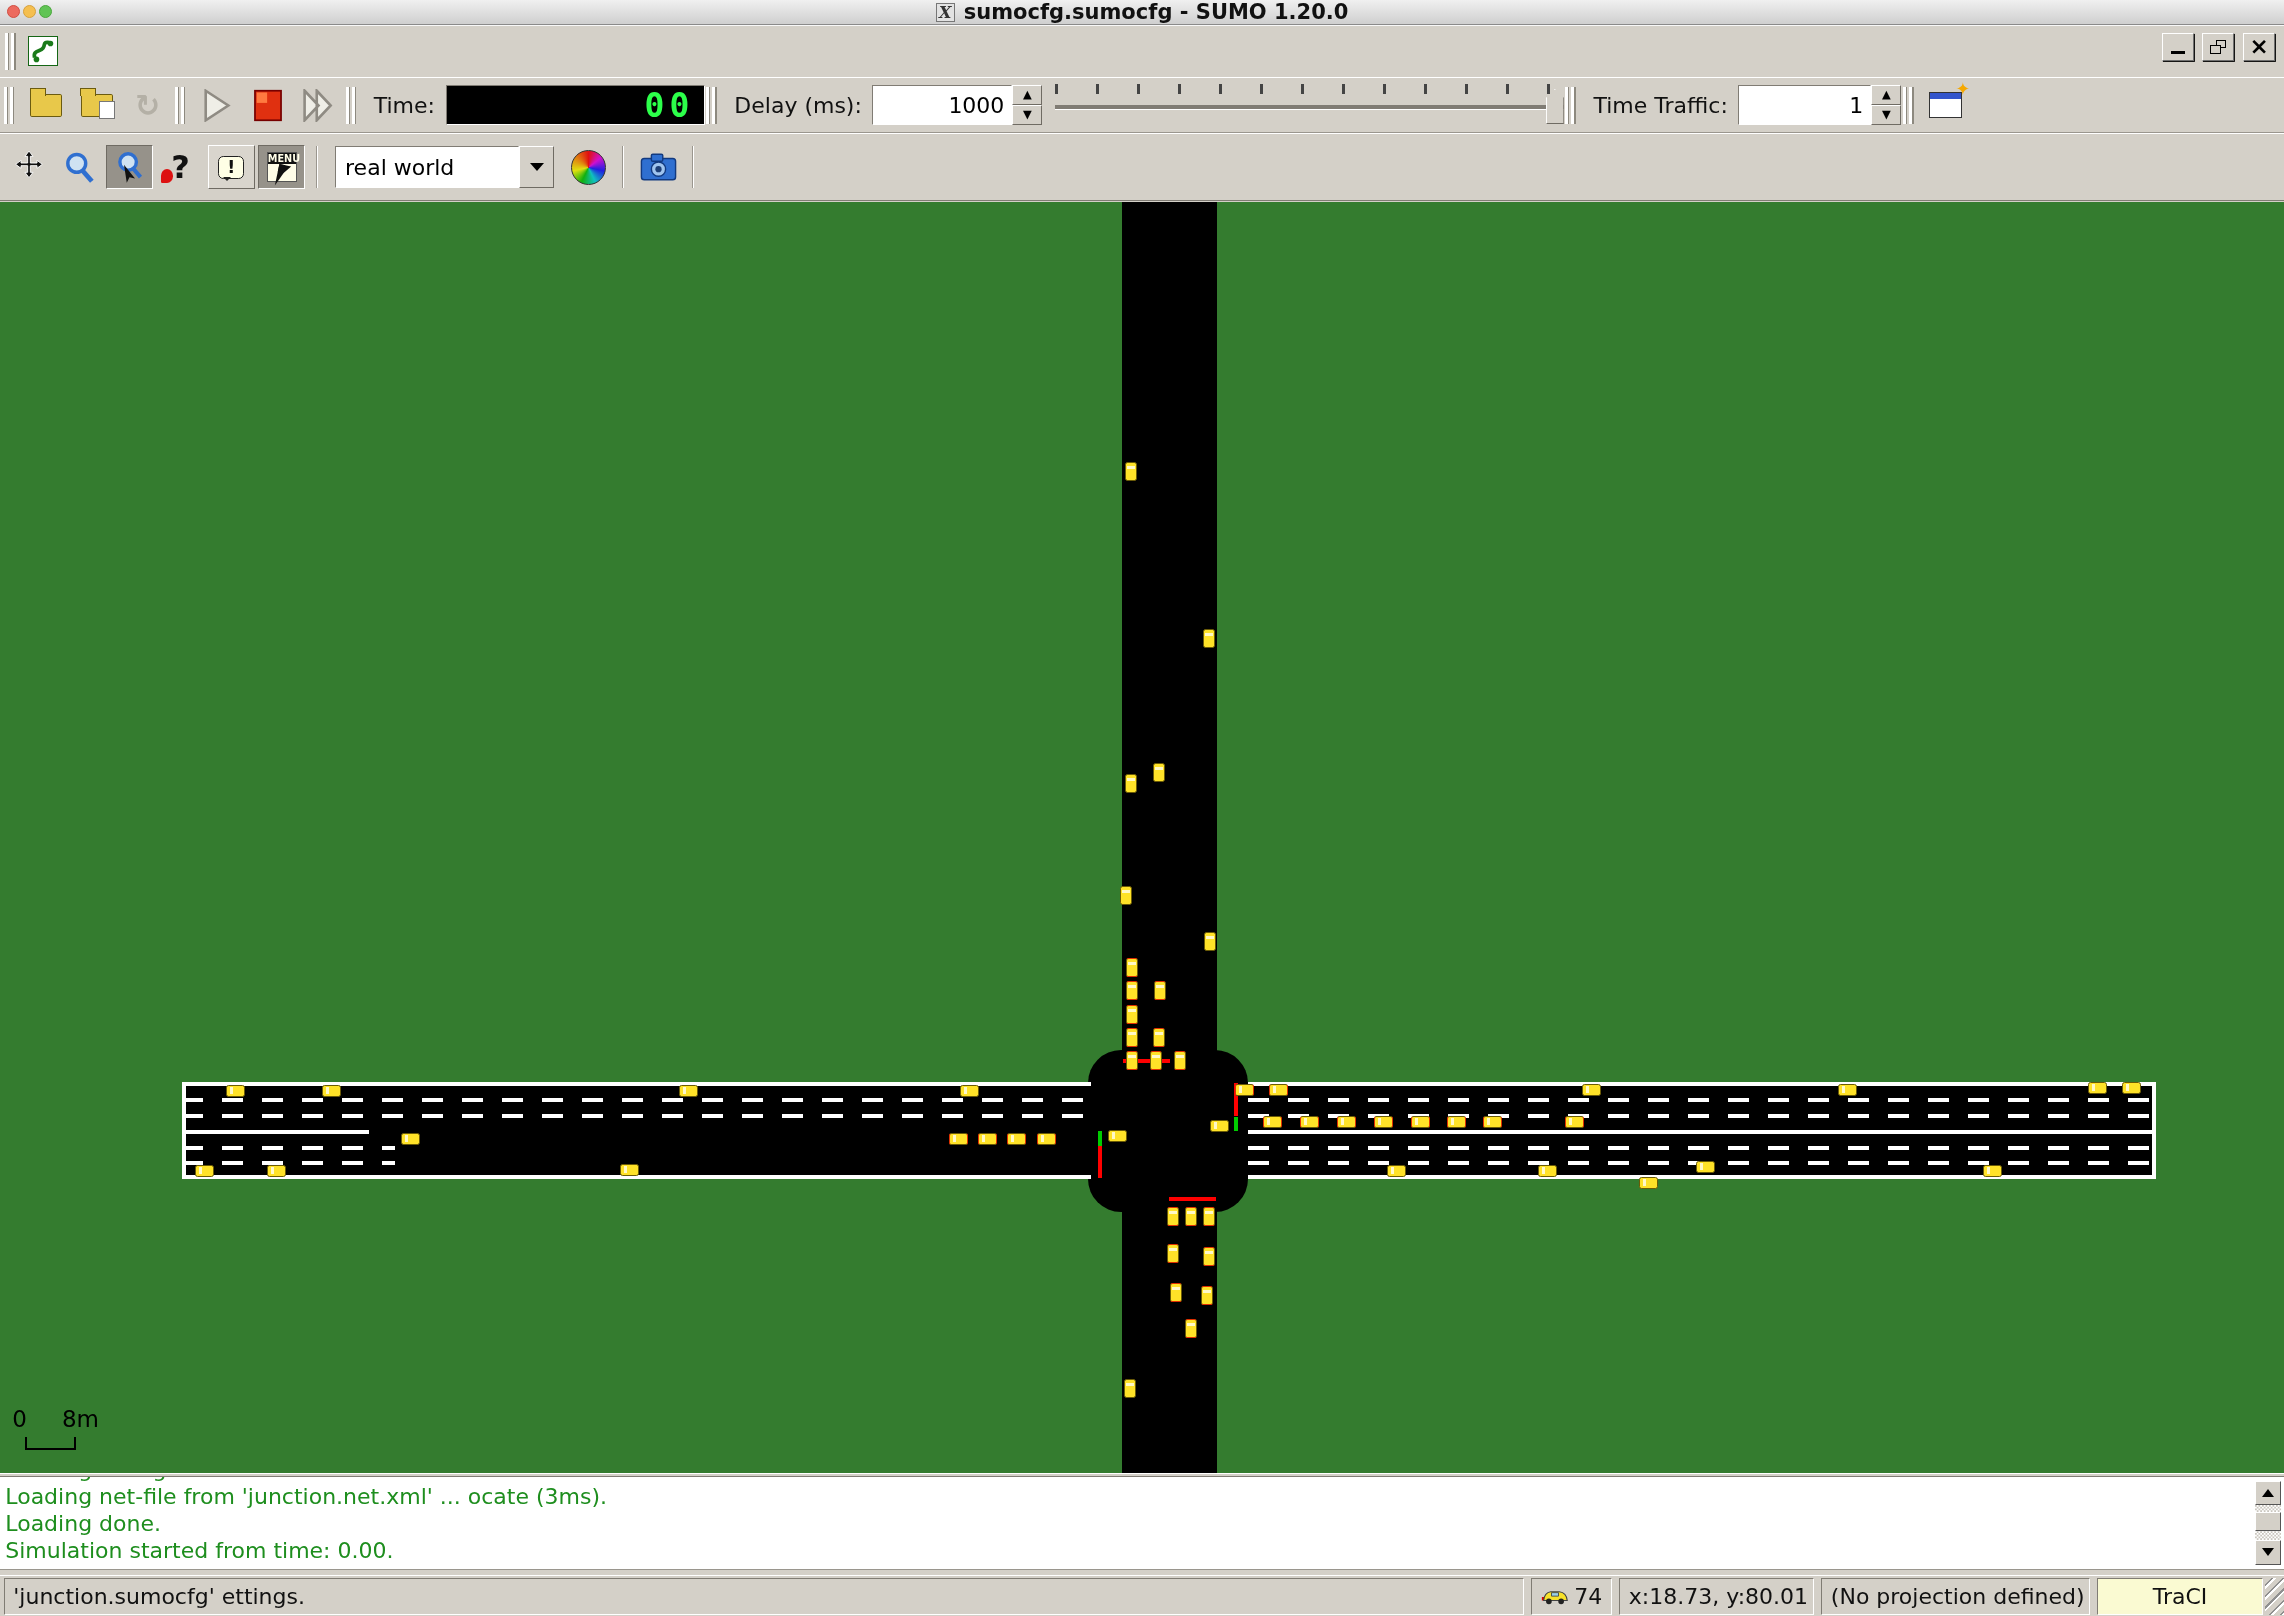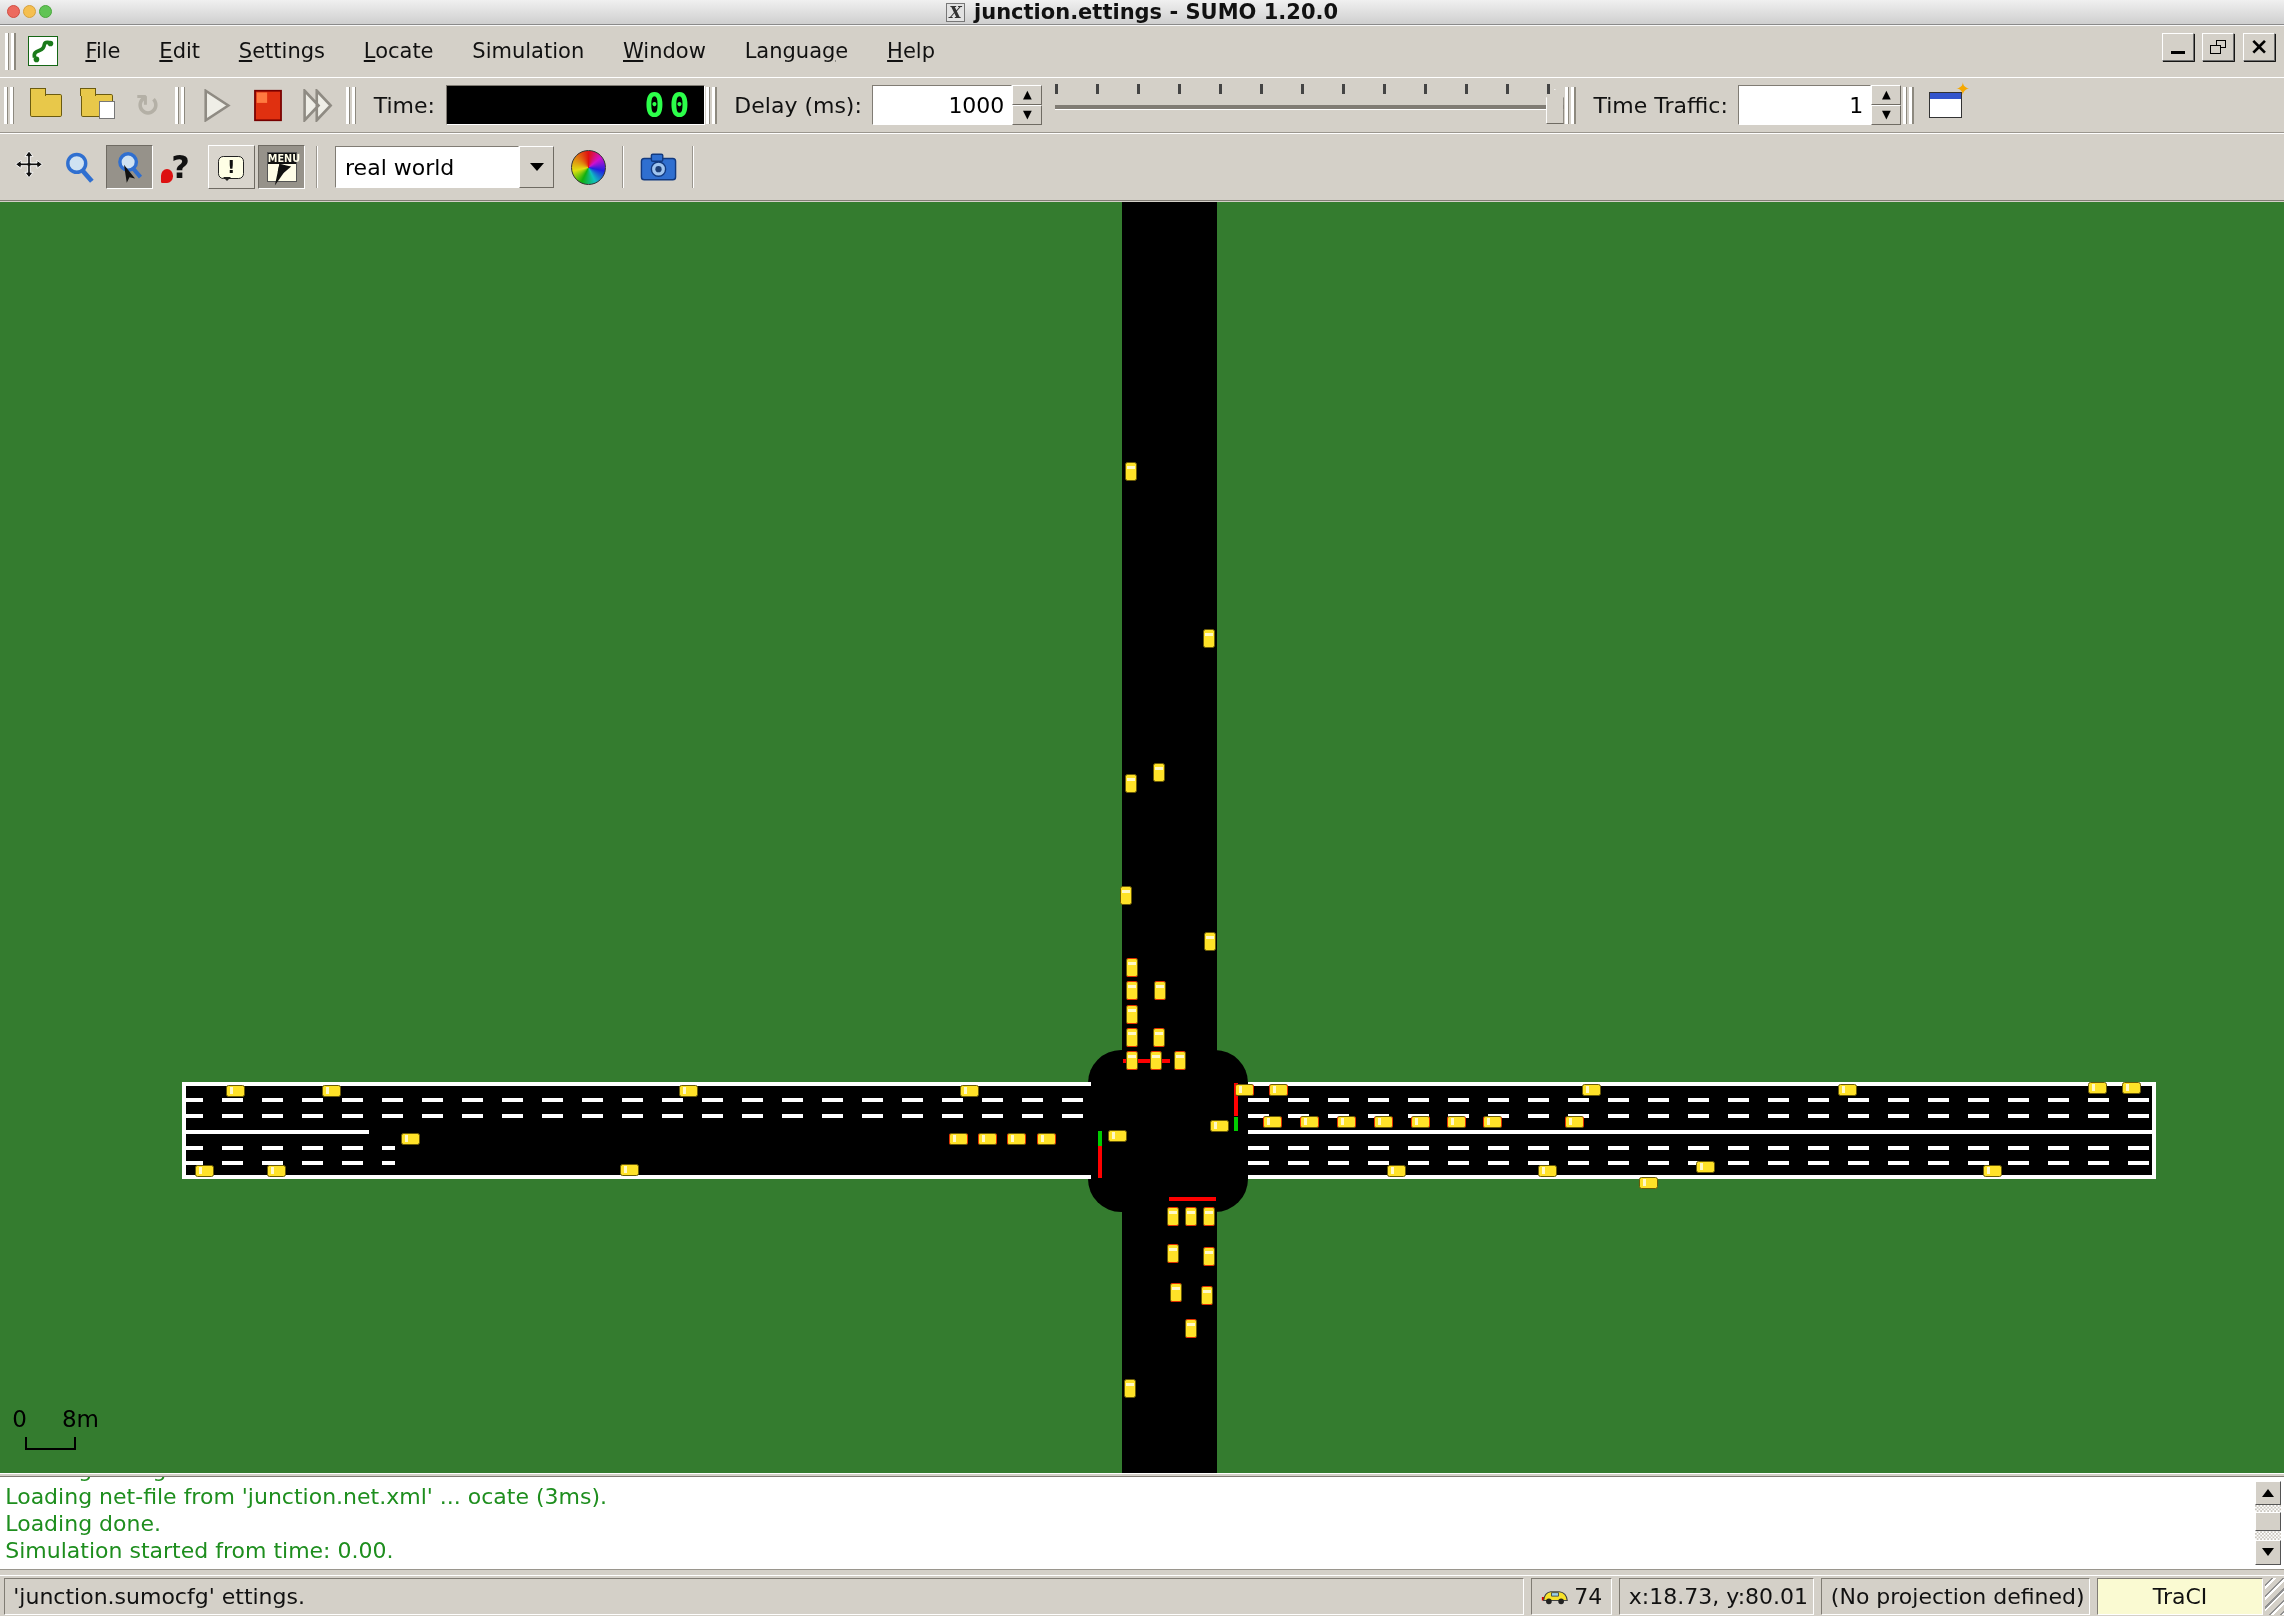--- a/index.html
+++ b/index.html
@@ -129,43 +129,33 @@
 </style>
 </head>
 <body>
 
 <div class="titlebar">
   <span class="maclight red"></span>
   <span class="maclight yellow"></span>
   <span class="maclight green"></span>
   <div class="title-center">
     <span class="x11-icon">X</span>
-    <span class="wintitle">junction.ettings - SUMO 1.20.0</span>
+    <span class="wintitle">sumocfg.sumocfg - SUMO 1.20.0</span>
   </div>
 </div>
 
 <div class="menubar">
   <span class="grip"></span>
   <span class="applogo">
     <svg viewBox="0 0 30 30">
         <path d="M6 22 C4 14 12 16 15 12 C18 8 14 5 22 6" stroke="#1a7a1a" stroke-width="4" fill="none"></path>
         <circle cx="8" cy="24" r="3" fill="#1a7a1a"></circle>
         <circle cx="23" cy="7" r="3" fill="#1a7a1a"></circle>
       </svg>
   </span>
-  <div id="menu-items" style="display:flex;align-items:center;">
-      <div class="menuitem"><u>F</u>ile</div>
-      <div class="menuitem"><u>E</u>dit</div>
-      <div class="menuitem"><u>S</u>ettings</div>
-      <div class="menuitem"><u>L</u>ocate</div>
-      <div class="menuitem">Simulation</div>
-      <div class="menuitem"><u>W</u>indow</div>
-      <div class="menuitem">Langua<u>g</u>e</div>
-      <div class="menuitem"><u>H</u>elp</div>
-    </div>
   <div class="winbtns">
     <div class="winbtn">
         <span class="glyph-min"></span>
       </div>
     <div class="winbtn">
         <span class="glyph-restore">
           <i class="b1"></i>
           <i class="b2"></i>
         </span>
       </div>

